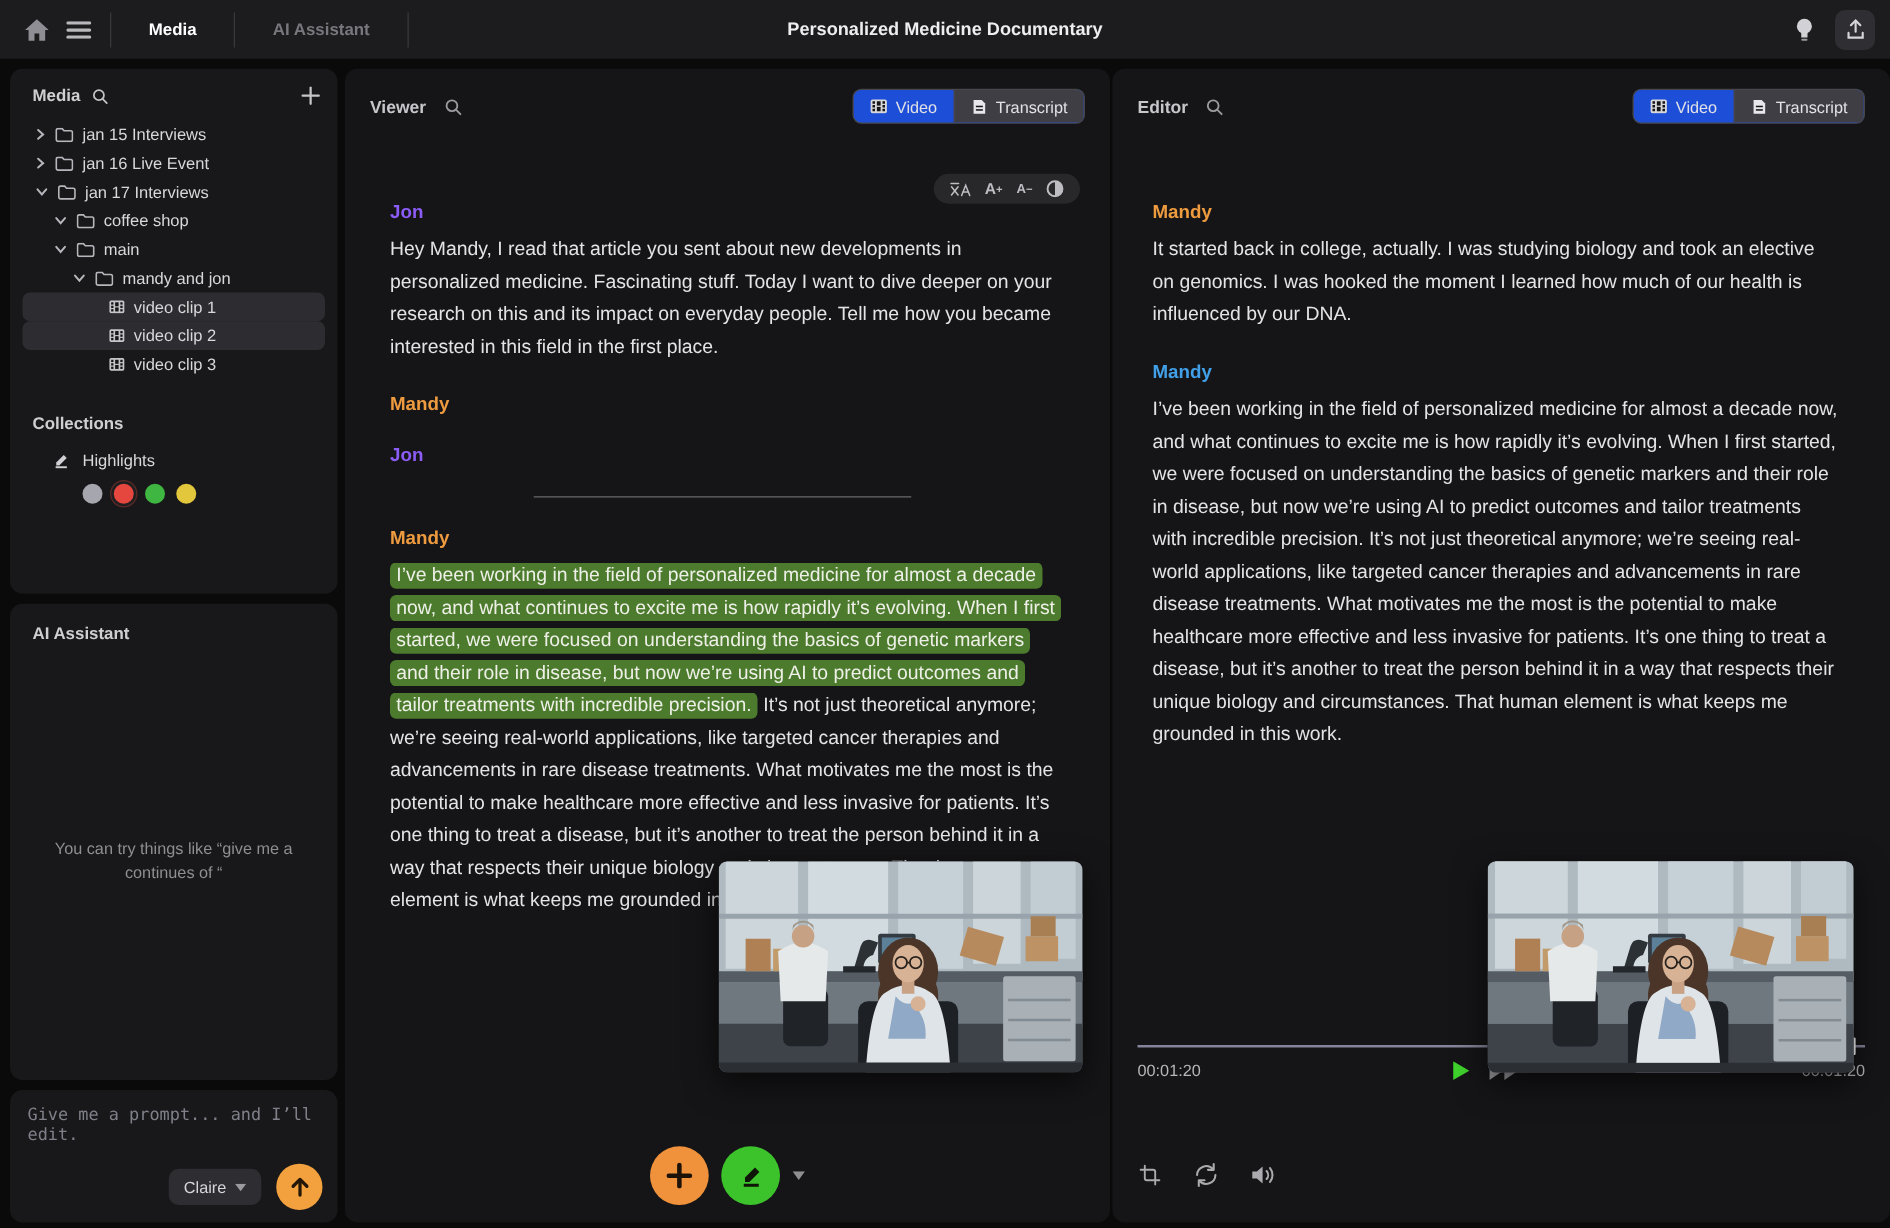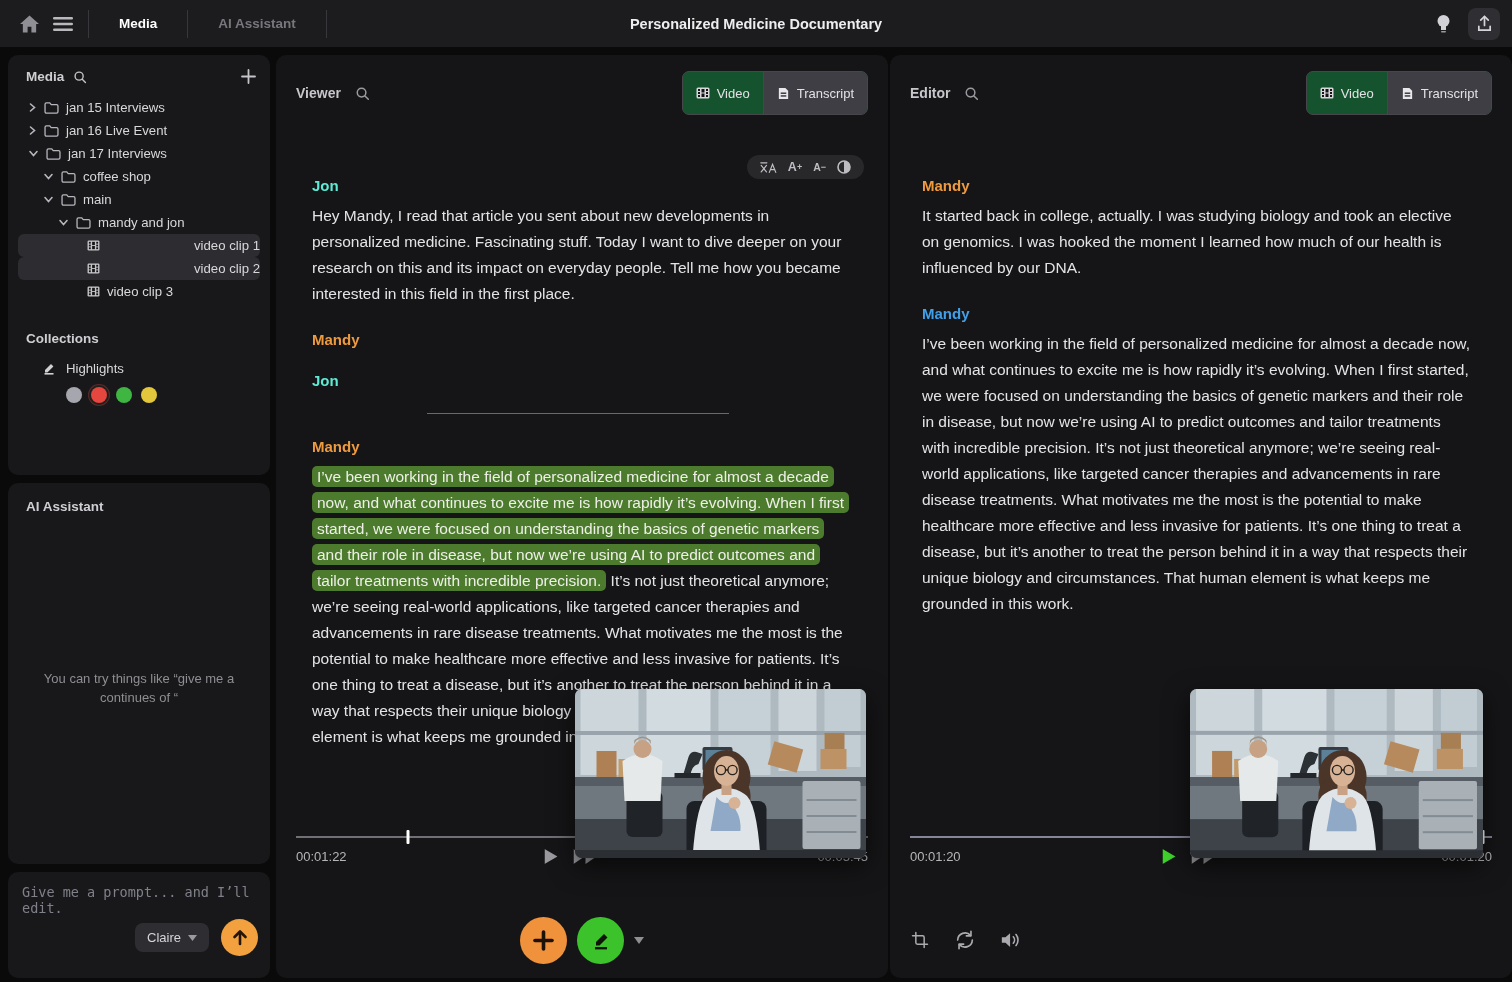--- a/index.html
+++ b/index.html
@@ -21,59 +21,59 @@
   .workspace { display:flex; height:935px; padding:8px 0 4px 8px; gap:6px; }
   .card, .panel { background:#18181a; border-radius:10px; }
 
   
   .sidebar { width:262px; display:flex; flex-direction:column; gap:8px; flex:none; }
   .media-card { height:420px; padding:12px 12px; }
   .card-h { display:flex; align-items:center; gap:9px; color:#cfcfd3; font-size:13.5px; font-weight:600; padding:2px 2px 12px 6px; }
   .card-h .spacer { flex:1; }
   .icon-btn { background:transparent; border:none; color:#c3c3c8; display:flex; align-items:center; }
   .tree-row { height:23px; display:flex; align-items:center; gap:7px; color:#d8d8db; font-size:13.2px; border-radius:6px; margin:0 -2px; }
-  .tree-row.selected { background:#2d2d31;justify-content:space-between; }
+  .tree-row.selected { background:#2d2d31; }
   .tree-row .tw { display:flex; align-items:center; color:#b6b6bc; }
   .collections { margin-top:26px; }
   .hl-row { display:flex; align-items:center; gap:10px; padding-left:22px; height:24px; color:#d8d8db; font-size:13.2px; }
   .dots-row { display:flex; gap:9px; padding-left:46px; margin-top:7px; }
   .dot { width:16px; height:16px; border-radius:50%; border:none; }
   .dot.ring { box-shadow:0 0 0 2px #1f1f22, 0 0 0 3px #5c2a26; }
 
   .ai-card { flex:1; padding:14px 16px; display:flex; flex-direction:column; }
   .ai-hint-wrap { flex:1; display:flex; align-items:center; justify-content:center; }
   .ai-hint { color:#8e8e93; font-size:13px; text-align:center; max-width:212px; line-height:1.5; }
 
   .prompt-card { height:106px; padding:12px 14px; position:relative; }
   .prompt-input { width:100%; height:44px; background:transparent; border:none; outline:none; resize:none; color:#dcdcde; font-size:13.5px; }
   .prompt-input::placeholder { color:#80808a; }
-  .prompt-actions { position:absolute; right:12px; bottom:22px; display:flex; align-items:center; gap:12px; }
+  .prompt-actions { position:absolute; right:12px; bottom:10px; display:flex; align-items:center; gap:12px; }
   .voice-btn { background:#2e2e32; border:none; border-radius:8px; padding:7px 12px; color:#d6d6da; font-size:13px; display:flex; align-items:center; gap:7px; }
   .send-btn { width:37px; height:37px; border-radius:50%; background:#f2a13e; border:none; display:flex; align-items:center; justify-content:center; }
 
   
   .panel { display:flex; flex-direction:column; position:relative; overflow:hidden;gap:28px; }
   .viewer-panel { width:612px; flex:none; background:#151517; }
   .editor-panel { flex:1; margin-left:-4px; background:#151517; }
   .panel-h { display:flex; align-items:center; padding:16px 20px 4px; }
   .panel-title { color:#c6c6cb; font-size:14px; font-weight:600; margin-right:14px; }
-  .seg { margin-left:auto; display:flex; border:1px solid #47474b; border-radius:7px; overflow:hidden; height:44px; background:#14532d; }
+  .seg { margin-left:auto; display:flex; border:1px solid #47474b; border-radius:7px; overflow:hidden; height:28px; background:#1d4ed8; }
   .seg-btn { display:flex; align-items:center; gap:7px; padding:0 13px; font-size:13px; color:#e2e2e6; background:transparent; border:none; }
   .seg-btn + .seg-btn { border-left:1px solid #47474b; }
   .seg-btn.selected { background:#3e3e44; }
 
   .content { flex:1; padding:30px 44px 0 36px; position:relative; overflow:hidden; }
   .editor-panel .content { padding:30px 40px 0 32px; }
   .font-pill { position:absolute; top:8px; right:24px; background:#28282b; border-radius:15px; padding:5px 13px; display:flex; gap:11px; align-items:center; color:#bdbdc2; }
   .fp-btn { background:transparent; border:none; color:#bdbdc2; font-size:12.5px; display:flex; align-items:center; }
   .fp-btn sup { font-size:9px; }
 
   .block { margin-bottom:24px; }
   .speaker { font-size:15px; font-weight:700; margin-bottom:9px; }
-  .sp-green { color:#5eead4; } .sp-orange { color:#ee9b40; } .sp-blue { color:#41a0e8; }
+  .sp-green { color:#8b5cf6; } .sp-orange { color:#ee9b40; } .sp-blue { color:#41a0e8; }
   .para { font-size:15.5px; line-height:26px; color:#e4e4e6; max-width:536px; }
   .editor-panel .para { max-width:556px; }
   .hl { background:#4c7b2d; border-radius:5px; padding:2px 5px; color:#eef0e8;
         box-decoration-break:clone; -webkit-box-decoration-break:clone; }
   .tdivider { width:302px; border-top:1px solid #69696c; margin:20px auto 24px; }
 
   .video-thumb { position:absolute; width:291px; height:169px; right:22px; bottom:120px; border-radius:7px; overflow:hidden; box-shadow:0 8px 26px rgba(0,0,0,.6); z-index:5; background:#222; }
   .editor-panel .video-thumb { width:293px; right:29px; }
 
   .transport { padding:0 20px; }
@@ -462,41 +462,20 @@
   </div>
         </div>
     </div>
 
     <div class="video-thumb">
       <svg width="100%" height="100%" viewBox="0 0 292 169" preserveAspectRatio="xMidYMid slice">
           <use href="#lab-scene"></use>
         </svg>
     </div>
 
-    <div class="transport">
-      <div class="timeline">
-        <div class="playhead" id="viewer-playhead" style="left: 19.6%;"></div>
-      </div>
-      <div class="transport-row">
-        <span class="time">00:01:22</span>
-        <div class="transport-center">
-          <button class="tc-btn" style="color:#9a9a9f;">
-              <svg width="13" height="15">
-                <use href="#ic-play"></use>
-              </svg>
-            </button>
-          <button class="tc-btn" style="color:#9a9a9f;">
-              <svg width="24" height="15">
-                <use href="#ic-ff"></use>
-              </svg>
-            </button>
-        </div>
-        <span class="time">00:05:45</span>
-      </div>
-    </div>
 
     <div class="action-row">
       <button class="circle orange">
         <svg width="21" height="21" viewBox="0 0 21 21" stroke="#1c1208" stroke-width="3.6" stroke-linecap="round">
             <line x1="10.5" y1="2" x2="10.5" y2="19"></line>
             <line x1="2" y1="10.5" x2="19" y2="10.5"></line>
           </svg>
       </button>
       <button class="circle green">
         <svg width="22" height="22" viewBox="0 0 22 22">

